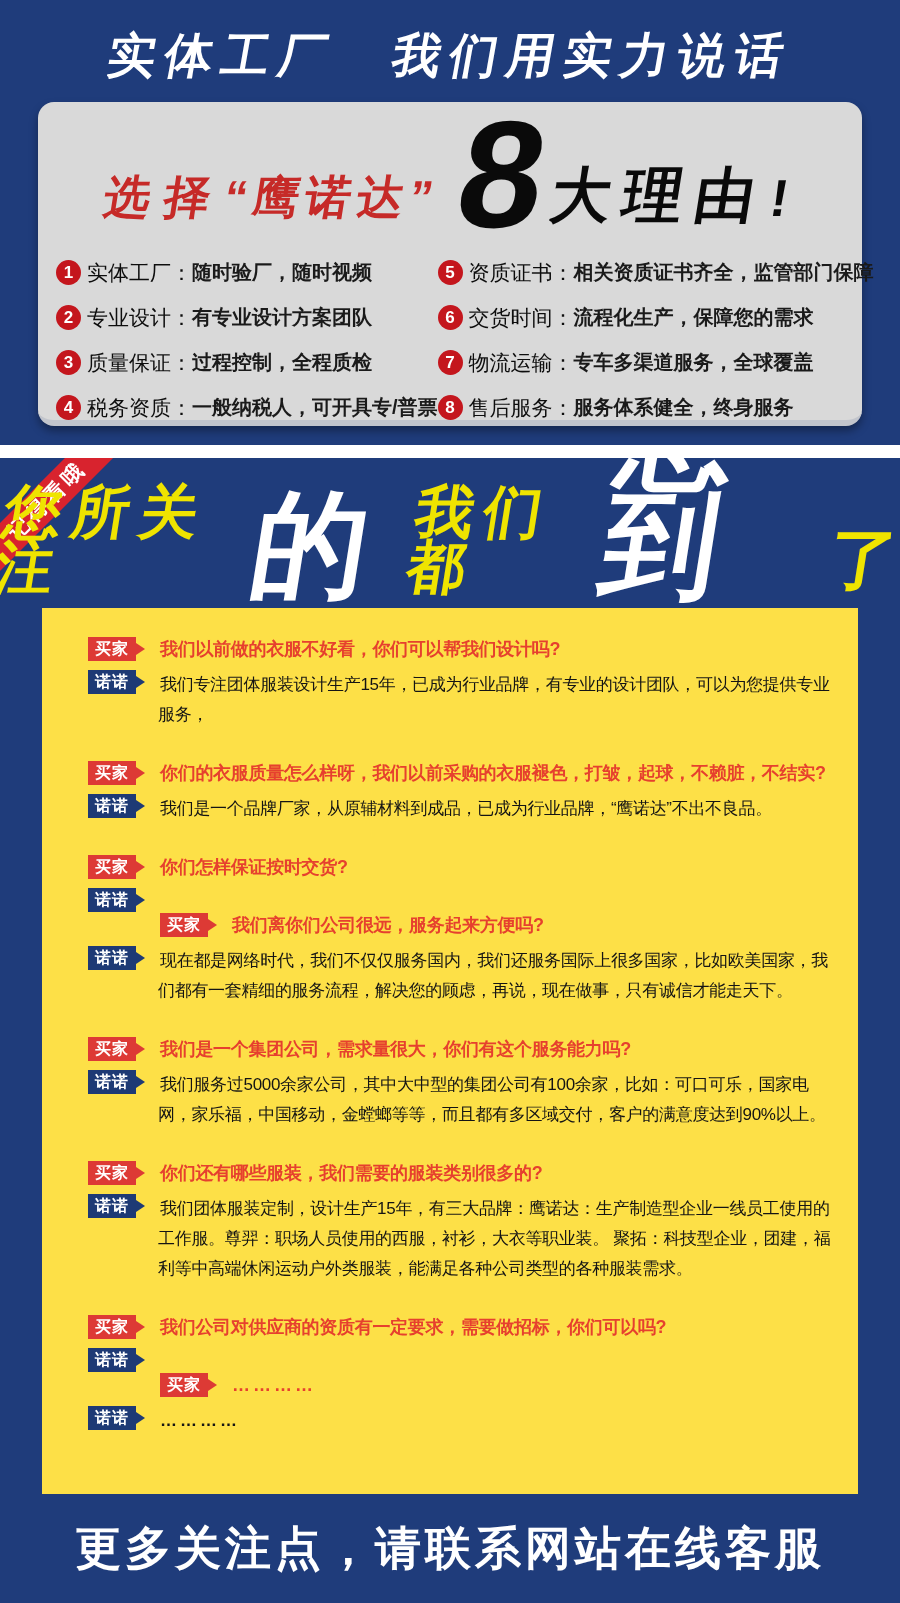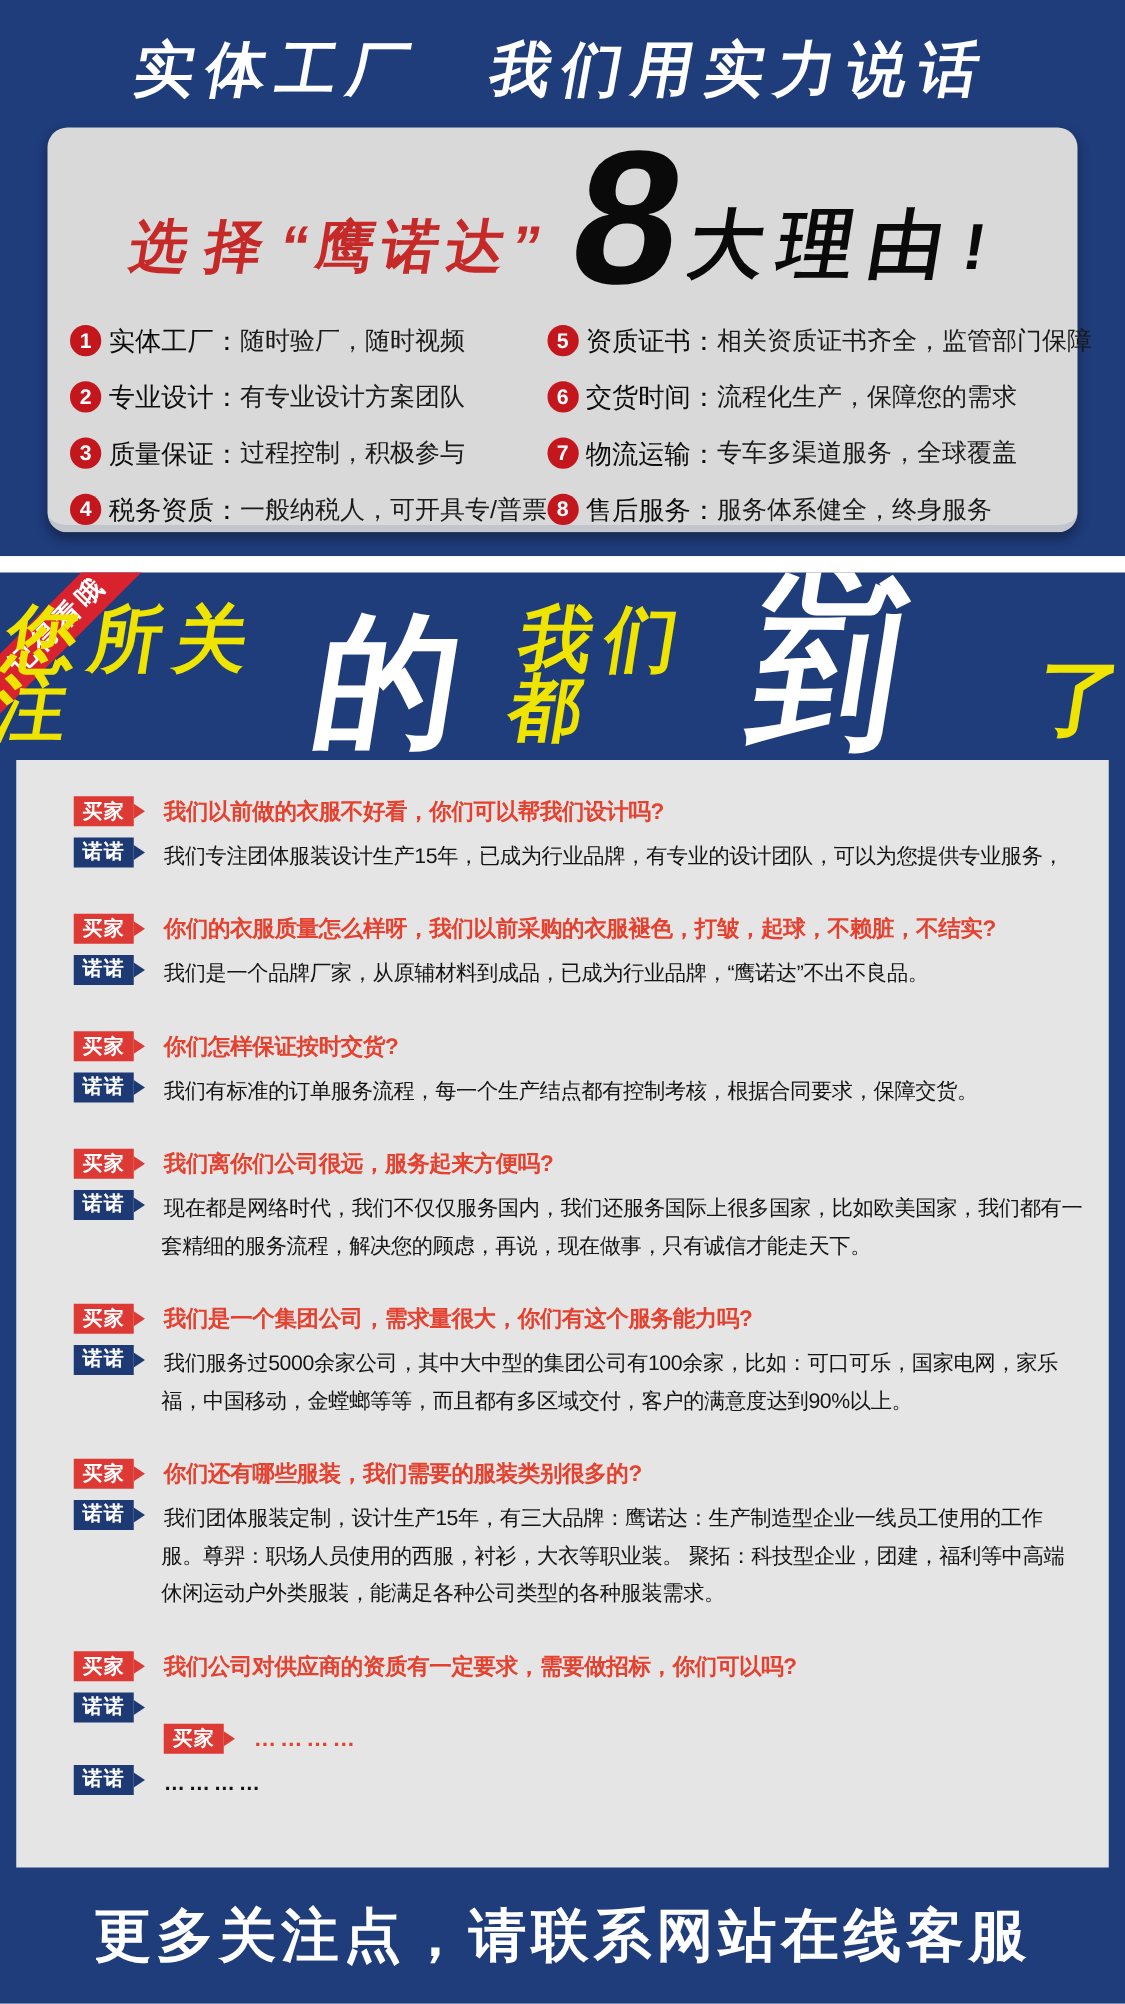--- a/index.html
+++ b/index.html
@@ -34,21 +34,21 @@
   .reasons-col { display:flex; flex-direction:column; }
   .reasons-col.left { width:392px; }
   .reasons-col.right { flex:1; }
   .reason-row { display:flex; align-items:center; height:45px; }
   .reason-num {
     width:25px; height:25px; border-radius:50%; background:#c4161d; color:#fff;
     font-size:17px; font-weight:bold; display:flex; align-items:center;
     justify-content:center; margin-right:6px; flex:none;
   }
   .reason-label { font-size:21px; font-weight:normal; color:#0d0d0d; white-space:nowrap; }
-  .reason-text { font-size:20px; color:#1a1a1a; white-space:nowrap; }
+  .reason-text { font-size:20px; color:#1a1a1a; white-space:nowrap;font-weight:bold; }
 
   
   .divider { height:13px; background:#fff; }
 
   
   .sec-main { background:#1f3c7b; height:1145px; position:relative; overflow:hidden;
               display:flex; flex-direction:column; }
   .ribbon {
     position:absolute; left:-48px; top:25px; width:190px; height:34px;
     background:#d8232e; color:#fff; font-size:21px; font-weight:bold;
@@ -58,21 +58,21 @@
   .focus-heading {
     margin-top:20px; height:122px; display:flex; align-items:flex-end;
     justify-content:center; transform:skewX(-9deg); line-height:.95;
   }
   .h-yellow { color:#efe400; font-size:58px; font-weight:900; letter-spacing:10px; padding-bottom:6px; }
   .h-yellow.gap { margin-left:34px; }
   .h-yellow-lg { color:#efe400; font-size:68px; font-weight:900; padding-bottom:8px; margin-left:10px; }
   .h-white { color:#fff; font-size:116px; font-weight:900; margin:0 8px; }
 
   .qa-panel {
-    margin:8px 13px 0; background:#e5e5e5; height:898px;
+    margin:8px 42px 0; background:#fde047; height:898px;
     padding:26px 21px 0 46px; overflow:hidden;
   }
   .qa-item { margin-bottom:28px; }
   .qa-row { display:flex; align-items:center; margin-bottom:6px; height:30px; }
   .qa-tag {
     height:24px; padding:0 7px; display:flex; align-items:center;
     color:#fff; font-size:16px; font-weight:bold; letter-spacing:1px; flex:none;
     position:relative; margin-right:24px;
   }
   .qa-tag::after {
@@ -113,21 +113,21 @@
           <span class="reason-text">随时验厂，随时视频</span>
         </div>
         <div class="reason-row">
           <span class="reason-num">2</span>
           <span class="reason-label">专业设计：</span>
           <span class="reason-text">有专业设计方案团队</span>
         </div>
         <div class="reason-row">
           <span class="reason-num">3</span>
           <span class="reason-label">质量保证：</span>
-          <span class="reason-text">过程控制，积极参与</span>
+          <span class="reason-text">过程控制，全程质检</span>
         </div>
         <div class="reason-row">
           <span class="reason-num">4</span>
           <span class="reason-label">税务资质：</span>
           <span class="reason-text">一般纳税人，可开具专/普票</span>
         </div>
       </div>
       <div class="reasons-col right">
         <div class="reason-row">
           <span class="reason-num">5</span>
@@ -183,21 +183,21 @@
         <span class="qa-q">你们的衣服质量怎么样呀，我们以前采购的衣服褪色，打皱，起球，不赖脏，不结实?</span>
       </div>
       <div class="qa-a"><span class="qa-tag seller" style="float:left;margin-left:-70px;">诺诺</span><span>我们是一个品牌厂家，从原辅材料到成品，已成为行业品牌，“鹰诺达”不出不良品。</span></div>
     </div>
 
     <div class="qa-item">
       <div class="qa-row">
         <span class="qa-tag buyer">买家</span>
         <span class="qa-q">你们怎样保证按时交货?</span>
       </div>
-      <div class="qa-a"><span class="qa-tag seller" style="float:left;margin-left:-70px;">诺诺</span><span>我们有标准的订单服务流程，每一个生产结点都有控制考核，根据合同要求，保障交货。</span></div>
+      <div class="qa-a"><span class="qa-tag seller" style="float:left;margin-left:-70px;">诺诺</span></div>
     </div>
 
     <div class="qa-item">
       <div class="qa-row">
         <span class="qa-tag buyer">买家</span>
         <span class="qa-q">我们离你们公司很远，服务起来方便吗?</span>
       </div>
       <div class="qa-a"><span class="qa-tag seller" style="float:left;margin-left:-70px;">诺诺</span><span>现在都是网络时代，我们不仅仅服务国内，我们还服务国际上很多国家，比如欧美国家，我们都有一套精细的服务流程，解决您的顾虑，再说，现在做事，只有诚信才能走天下。</span></div>
     </div>
 

